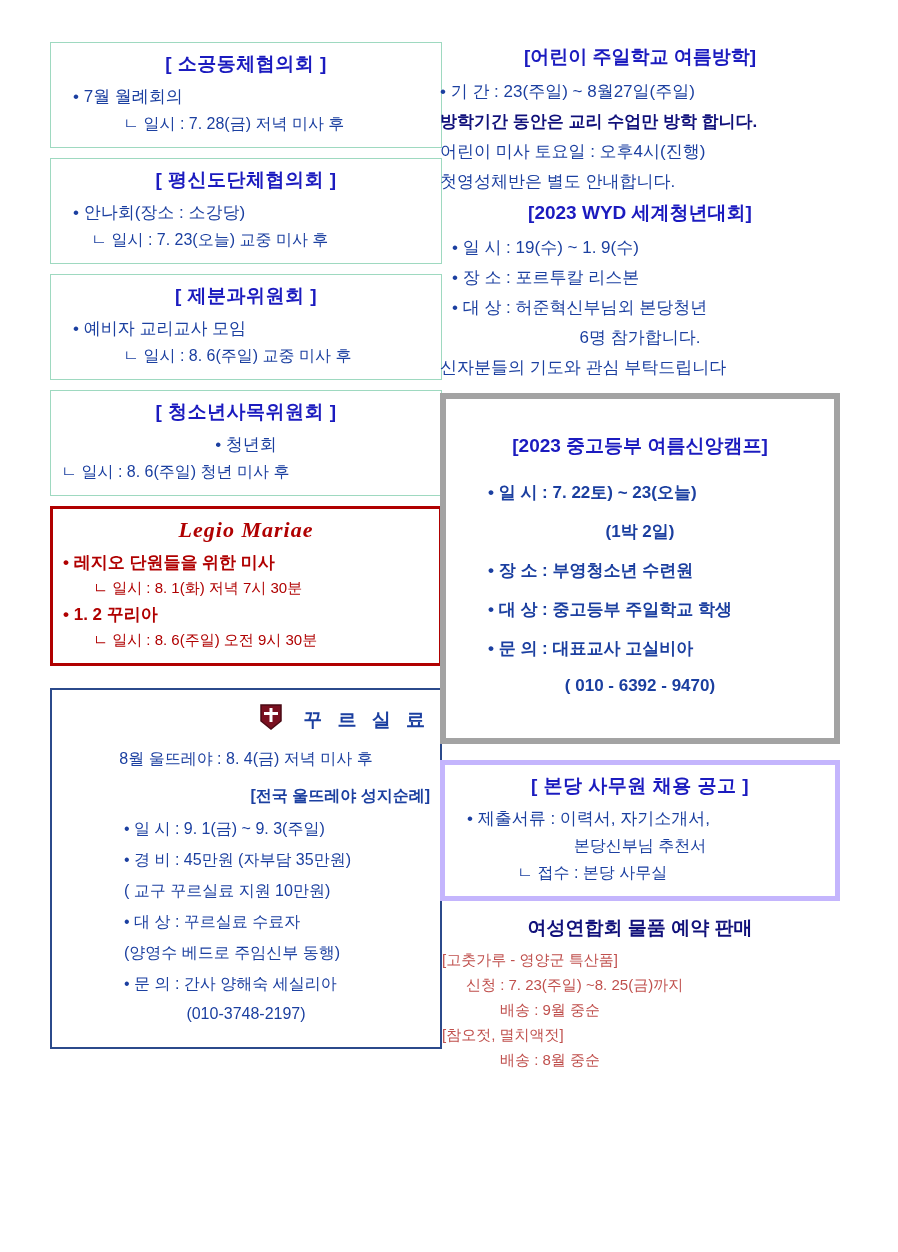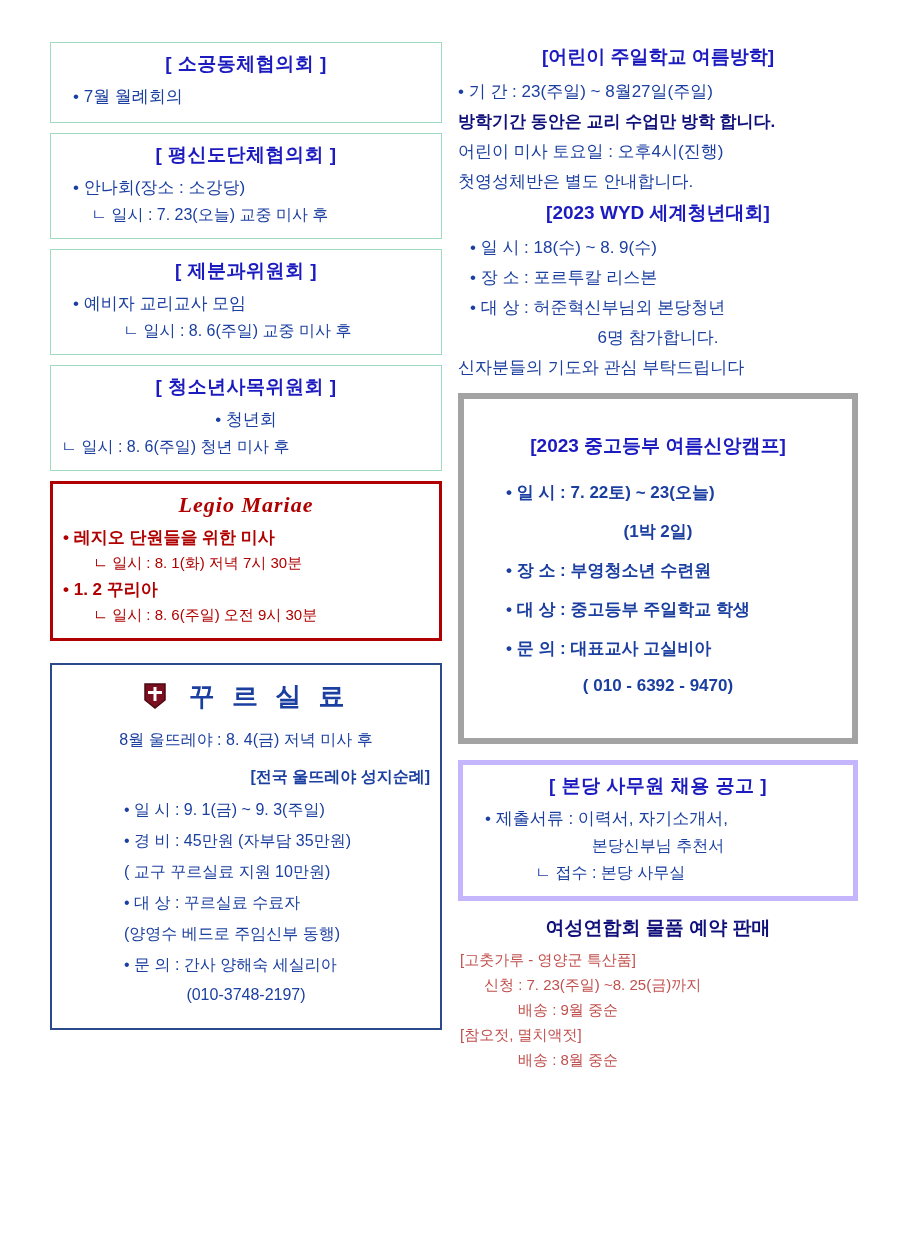--- a/index.html
+++ b/index.html
@@ -23,21 +23,21 @@
     box-sizing: border-box;
   }
   .col-left {
     position: absolute;
     left: 50px;
     top: 42px;
     width: 392px;
   }
   .col-right {
     position: absolute;
-    left: 458px;
+    left: 440px;
     top: 42px;
     width: 400px;
   }
 
   
   .box {
     border: 1px solid #9ed9c0;
     box-sizing: border-box;
     margin-bottom: 10px;
     padding: 6px 10px 10px 10px;
@@ -98,22 +98,22 @@
     white-space: nowrap;
   }
 
   
   .cursillo {
     border: 2px solid #2b4a8b;
     box-sizing: border-box;
     padding: 12px 10px 14px 10px;
   }
   .cursillo-title {
-    text-align: center;
-    font-size: 26px;
+    text-align: right;
+    font-size: 19px;
     font-weight: bold;
     color: #1b3fa0;
     letter-spacing: 5px;
     margin: 2px 0 14px 0;
   }
   .crest {
     display: inline-block;
     vertical-align: -4px;
     margin-right: 10px;
   }
@@ -198,20 +198,21 @@
 </head>
 <body>
 
 <div class="page">
 
   <div class="col-left">
 
     <div class="box">
       <div class="box-title">[ 소공동체협의회 ]</div>
       <div class="bullet-line indent-3">• 7월 월례회의</div>
+      <div class="sub-line indent-2">ㄴ  일시 : 7. 28(금) 저녁 미사 후</div>
     </div>
 
     <div class="box">
       <div class="box-title">[ 평신도단체협의회 ]</div>
       <div class="bullet-line indent-3">• 안나회(장소 : 소강당)</div>
       <div class="sub-line indent-1">ㄴ 일시 : 7. 23(오늘) 교중 미사 후</div>
     </div>
 
     <div class="box">
       <div class="box-title">[ 제분과위원회 ]</div>
@@ -262,21 +263,21 @@
     <div>
       <div class="plain-title">[어린이 주일학교 여름방학]</div>
       <div class="r-line">• 기 간 :  23(주일) ~ 8월27일(주일)</div>
       <div class="r-line bold">방학기간 동안은 교리 수업만 방학 합니다.</div>
       <div class="r-line">어린이 미사 토요일 : 오후4시(진행)</div>
       <div class="r-line">첫영성체반은 별도 안내합니다.</div>
     </div>
 
     <div>
       <div class="plain-title">[2023 WYD 세계청년대회]</div>
-      <div class="r-line indent-3">• 일 시 :  18(수) ~ 8. 9(수)</div>
+      <div class="r-line indent-3">• 일 시 :  19(수) ~ 1. 9(수)</div>
       <div class="r-line indent-3">• 장 소 : 포르투칼 리스본</div>
       <div class="r-line indent-3">• 대 상 : 허준혁신부님외 본당청년</div>
       <div class="r-line center">6명 참가합니다.</div>
       <div class="r-line">신자분들의 기도와 관심 부탁드립니다</div>
     </div>
 
     <div class="camp-box">
       <div class="camp-title">[2023 중고등부 여름신앙캠프]</div>
       <div class="camp-line indent-1">• 일 시 : 7. 22토) ~ 23(오늘)</div>
       <div class="camp-line center">(1박 2일)</div>

